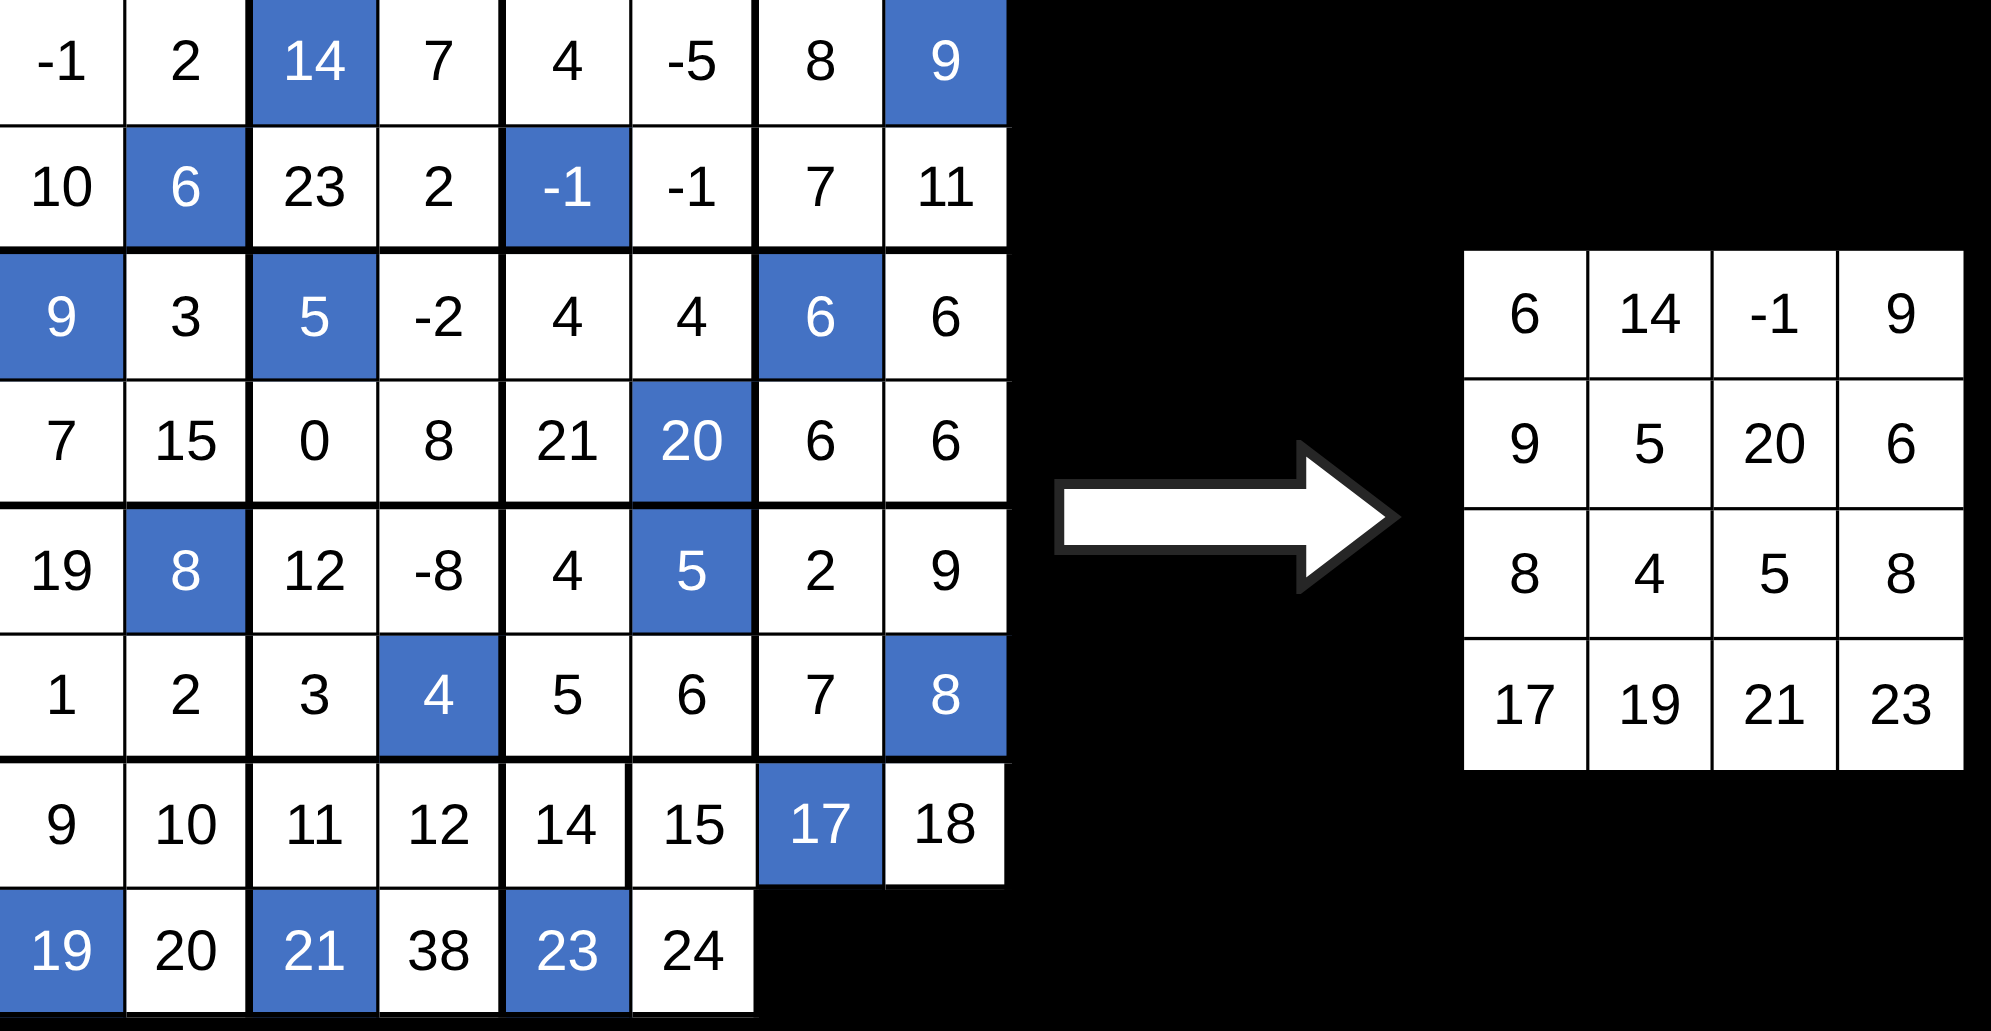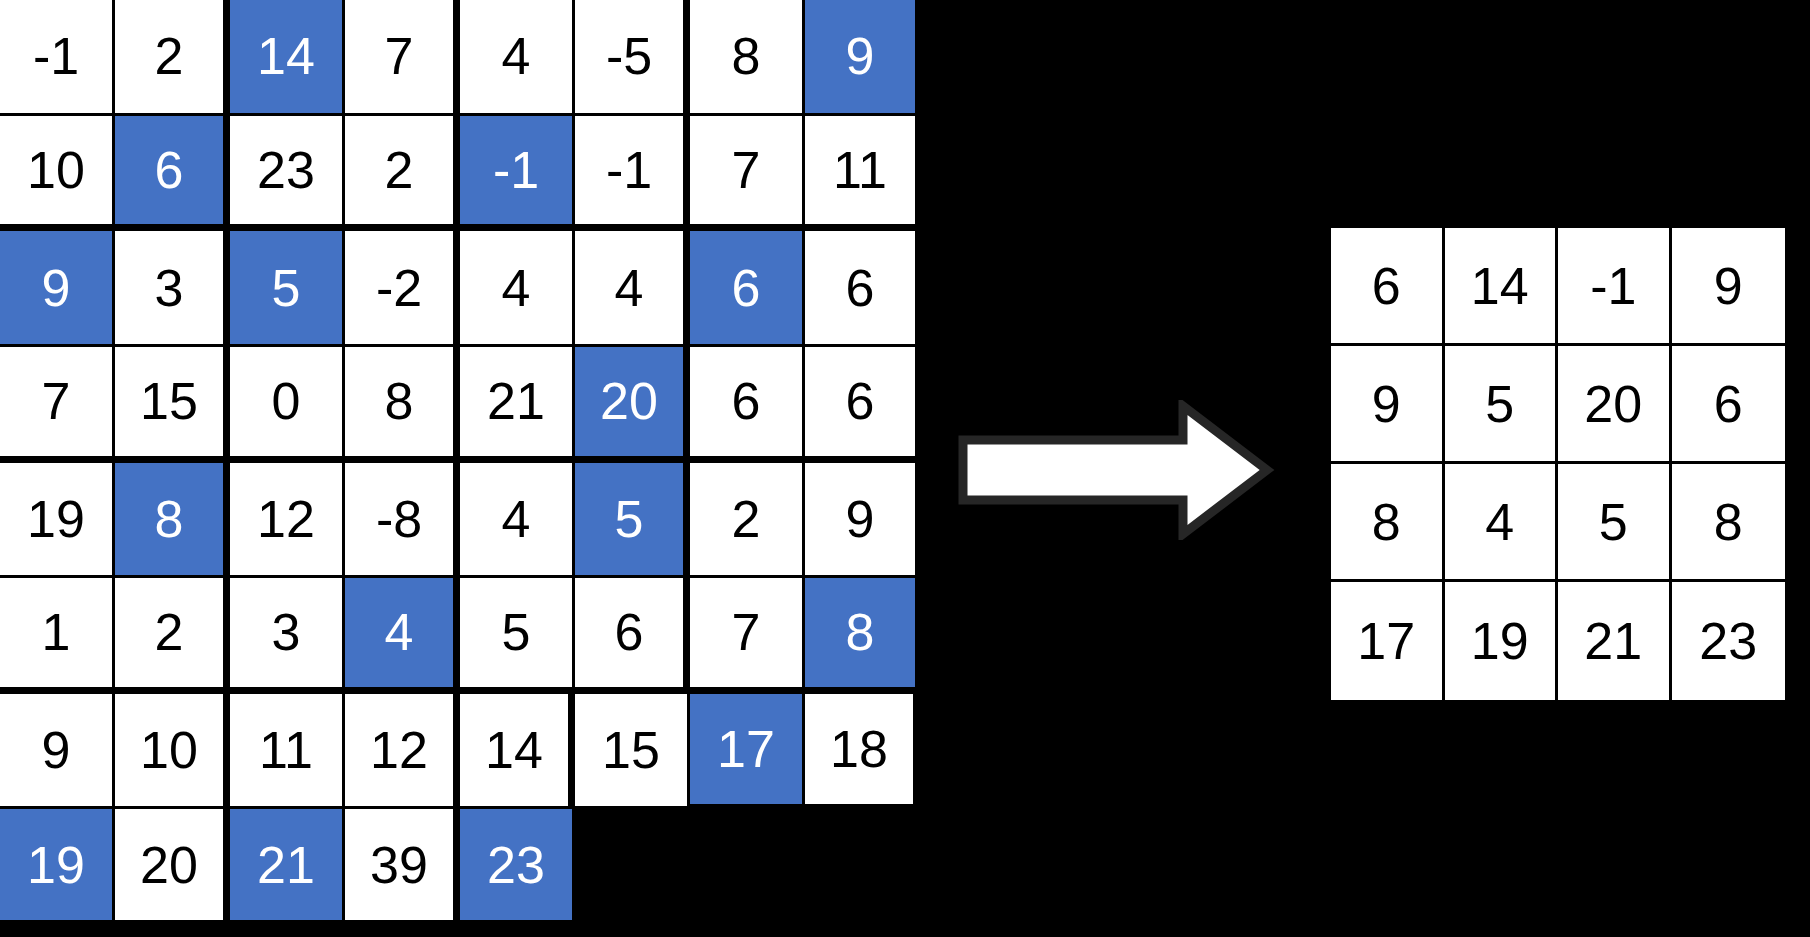--- a/index.html
+++ b/index.html
@@ -149,22 +149,23 @@
     <div class="cell blk-r">10</div>
     <div class="cell">11</div>
     <div class="cell blk-r">12</div>
     <div class="cell blk-r">14</div>
     <div class="cell">15</div>
     <div class="cell hl edge-b">17</div>
     <div class="cell blk-r edge-b">18</div>
     <div class="cell hl edge-b">19</div>
     <div class="cell blk-r edge-b">20</div>
     <div class="cell hl edge-b">21</div>
-    <div class="cell blk-r edge-b">39</div>
+    <div class="cell blk-r edge-b">38</div>
     <div class="cell hl edge-b">23</div>
+    <div class="cell edge-r edge-b">24</div>
   </div>
 
 <div id="arrow">
   <svg viewBox="0 0 320 140" width="320" height="140" aria-hidden="true">
     <polygon points="8,40 228,40 228,6 312,70 228,134 228,100 8,100" fill="#ffffff" stroke="#262626" stroke-width="9" stroke-linejoin="miter"></polygon>
   </svg>
 </div>
 
 <div id="output-grid">
     <div class="cell">6</div>

